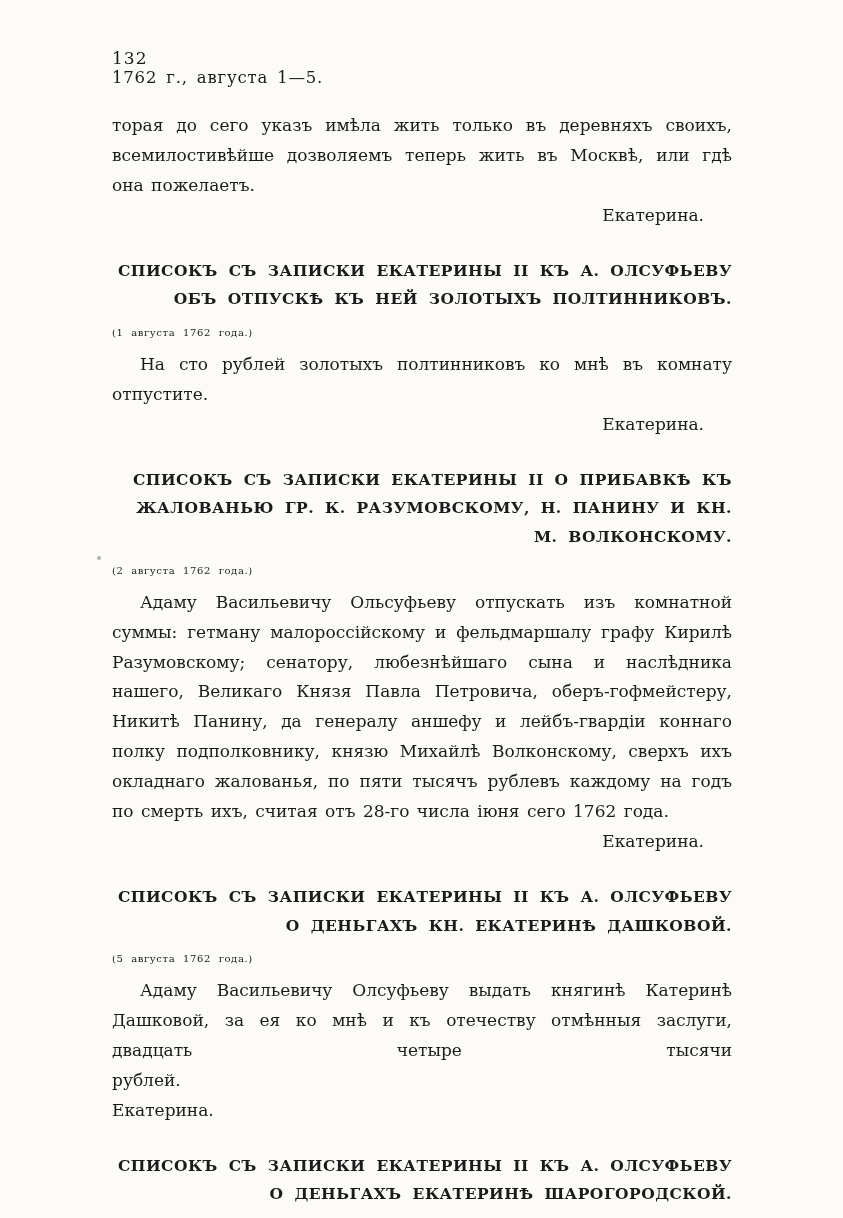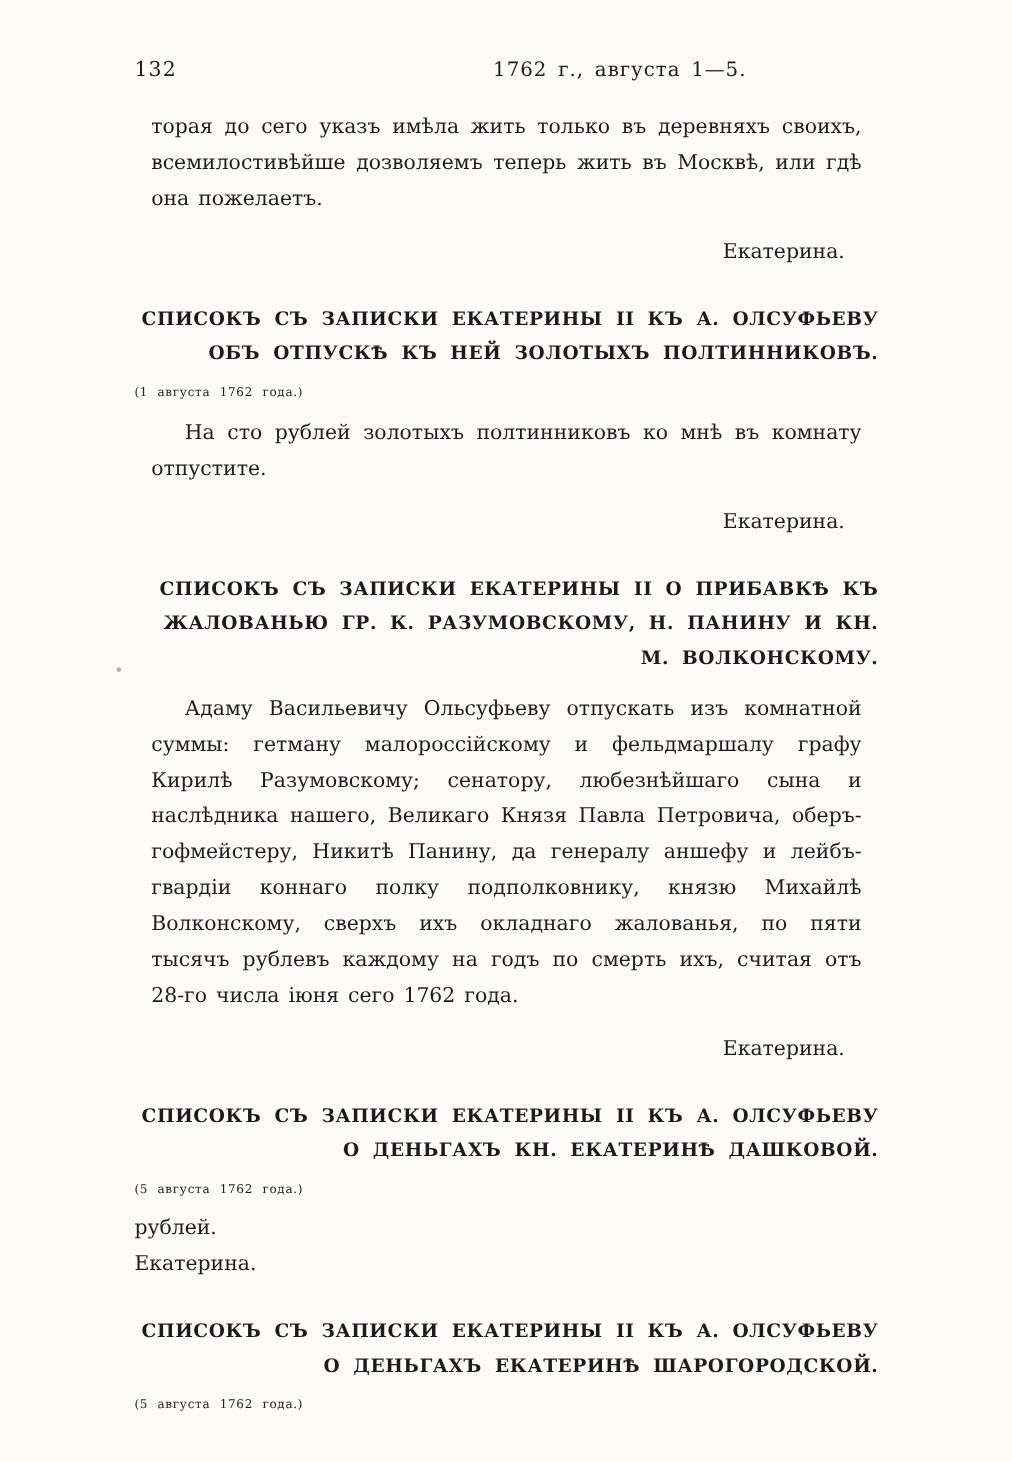--- a/index.html
+++ b/index.html
@@ -18,27 +18,28 @@
     left: 112px;
     top: 48px;
     width: 620px;
   }
   .page-header {
     display: flex;
     align-items: baseline;
     font-size: 16.5px;
     letter-spacing: 0.8px;
     margin-bottom: 24px;
+    flex-direction: column;
   }
   .page-number { width: 110px; font-size: 17px; letter-spacing: 1px; }
   .running-title { flex: 1; text-align: right; word-spacing: 3px; }
   .header-spacer { width: 110px; }
 
   .para {
-    margin: 14px;
+    margin: 0;
     font-size: 17px;
     line-height: 1.76;
     text-align: justify;
     word-spacing: 2px;
   }
   .indent { text-indent: 28px; }
   .justify-last { text-align-last: justify; }
 
   .signature {
     font-size: 17px;
@@ -103,27 +104,29 @@
 
   <section class="doc">
     <h2 class="doc-title">СПИСОКЪ СЪ ЗАПИСКИ ЕКАТЕРИНЫ II КЪ А. ОЛСУФЬЕВУ ОБЪ ОТПУСКѢ КЪ НЕЙ ЗОЛОТЫХЪ ПОЛТИННИКОВЪ.</h2>
     <div class="doc-date">(1 августа 1762 года.)</div>
     <p class="para indent">На сто рублей золотыхъ полтинниковъ ко мнѣ въ комнату отпустите.</p>
     <div class="signature">Екатерина.</div>
   </section>
 
   <section class="doc">
     <h2 class="doc-title">СПИСОКЪ СЪ ЗАПИСКИ ЕКАТЕРИНЫ II О ПРИБАВКѢ КЪ ЖАЛОВАНЬЮ ГР. К. РАЗУМОВСКОМУ, Н. ПАНИНУ И КН. М. ВОЛКОНСКОМУ.</h2>
+    <div class="doc-date">(2 августа 1762 года.)</div>
     <p class="para indent">Адаму Васильевичу Ольсуфьеву отпускать изъ комнатной суммы: гетману малороссійскому и фельдмаршалу графу Кирилѣ Разумовскому; сенатору, любезнѣйшаго сына и наслѣдника нашего, Великаго Князя Павла Петровича, оберъ-гофмейстеру, Никитѣ Панину, да генералу аншефу и лейбъ-гвардіи коннаго полку подполковнику, князю Михайлѣ Волконскому, сверхъ ихъ окладнаго жалованья, по пяти тысячъ рублевъ каждому на годъ по смерть ихъ, считая отъ 28-го числа іюня сего 1762 года.</p>
     <div class="signature">Екатерина.</div>
   </section>
 
   <section class="doc">
     <h2 class="doc-title">СПИСОКЪ СЪ ЗАПИСКИ ЕКАТЕРИНЫ II КЪ А. ОЛСУФЬЕВУ О ДЕНЬГАХЪ КН. ЕКАТЕРИНѢ ДАШКОВОЙ.</h2>
     <div class="doc-date">(5 августа 1762 года.)</div>
+    <p class="para indent justify-last">Адаму Васильевичу Олсуфьеву выдать княгинѣ Катеринѣ Дашковой, за ея ко мнѣ и къ отечеству отмѣнныя заслуги, двадцать четыре тысячи</p>
     <div class="last-line-row">
       <span>рублей.</span>
       <span>Екатерина.</span>
     </div>
   </section>
 
   <section class="doc">
     <h2 class="doc-title">СПИСОКЪ СЪ ЗАПИСКИ ЕКАТЕРИНЫ II КЪ А. ОЛСУФЬЕВУ О ДЕНЬГАХЪ ЕКАТЕРИНѢ ШАРОГОРОДСКОЙ.</h2>
     <div class="doc-date">(5 августа 1762 года.)</div>
 

